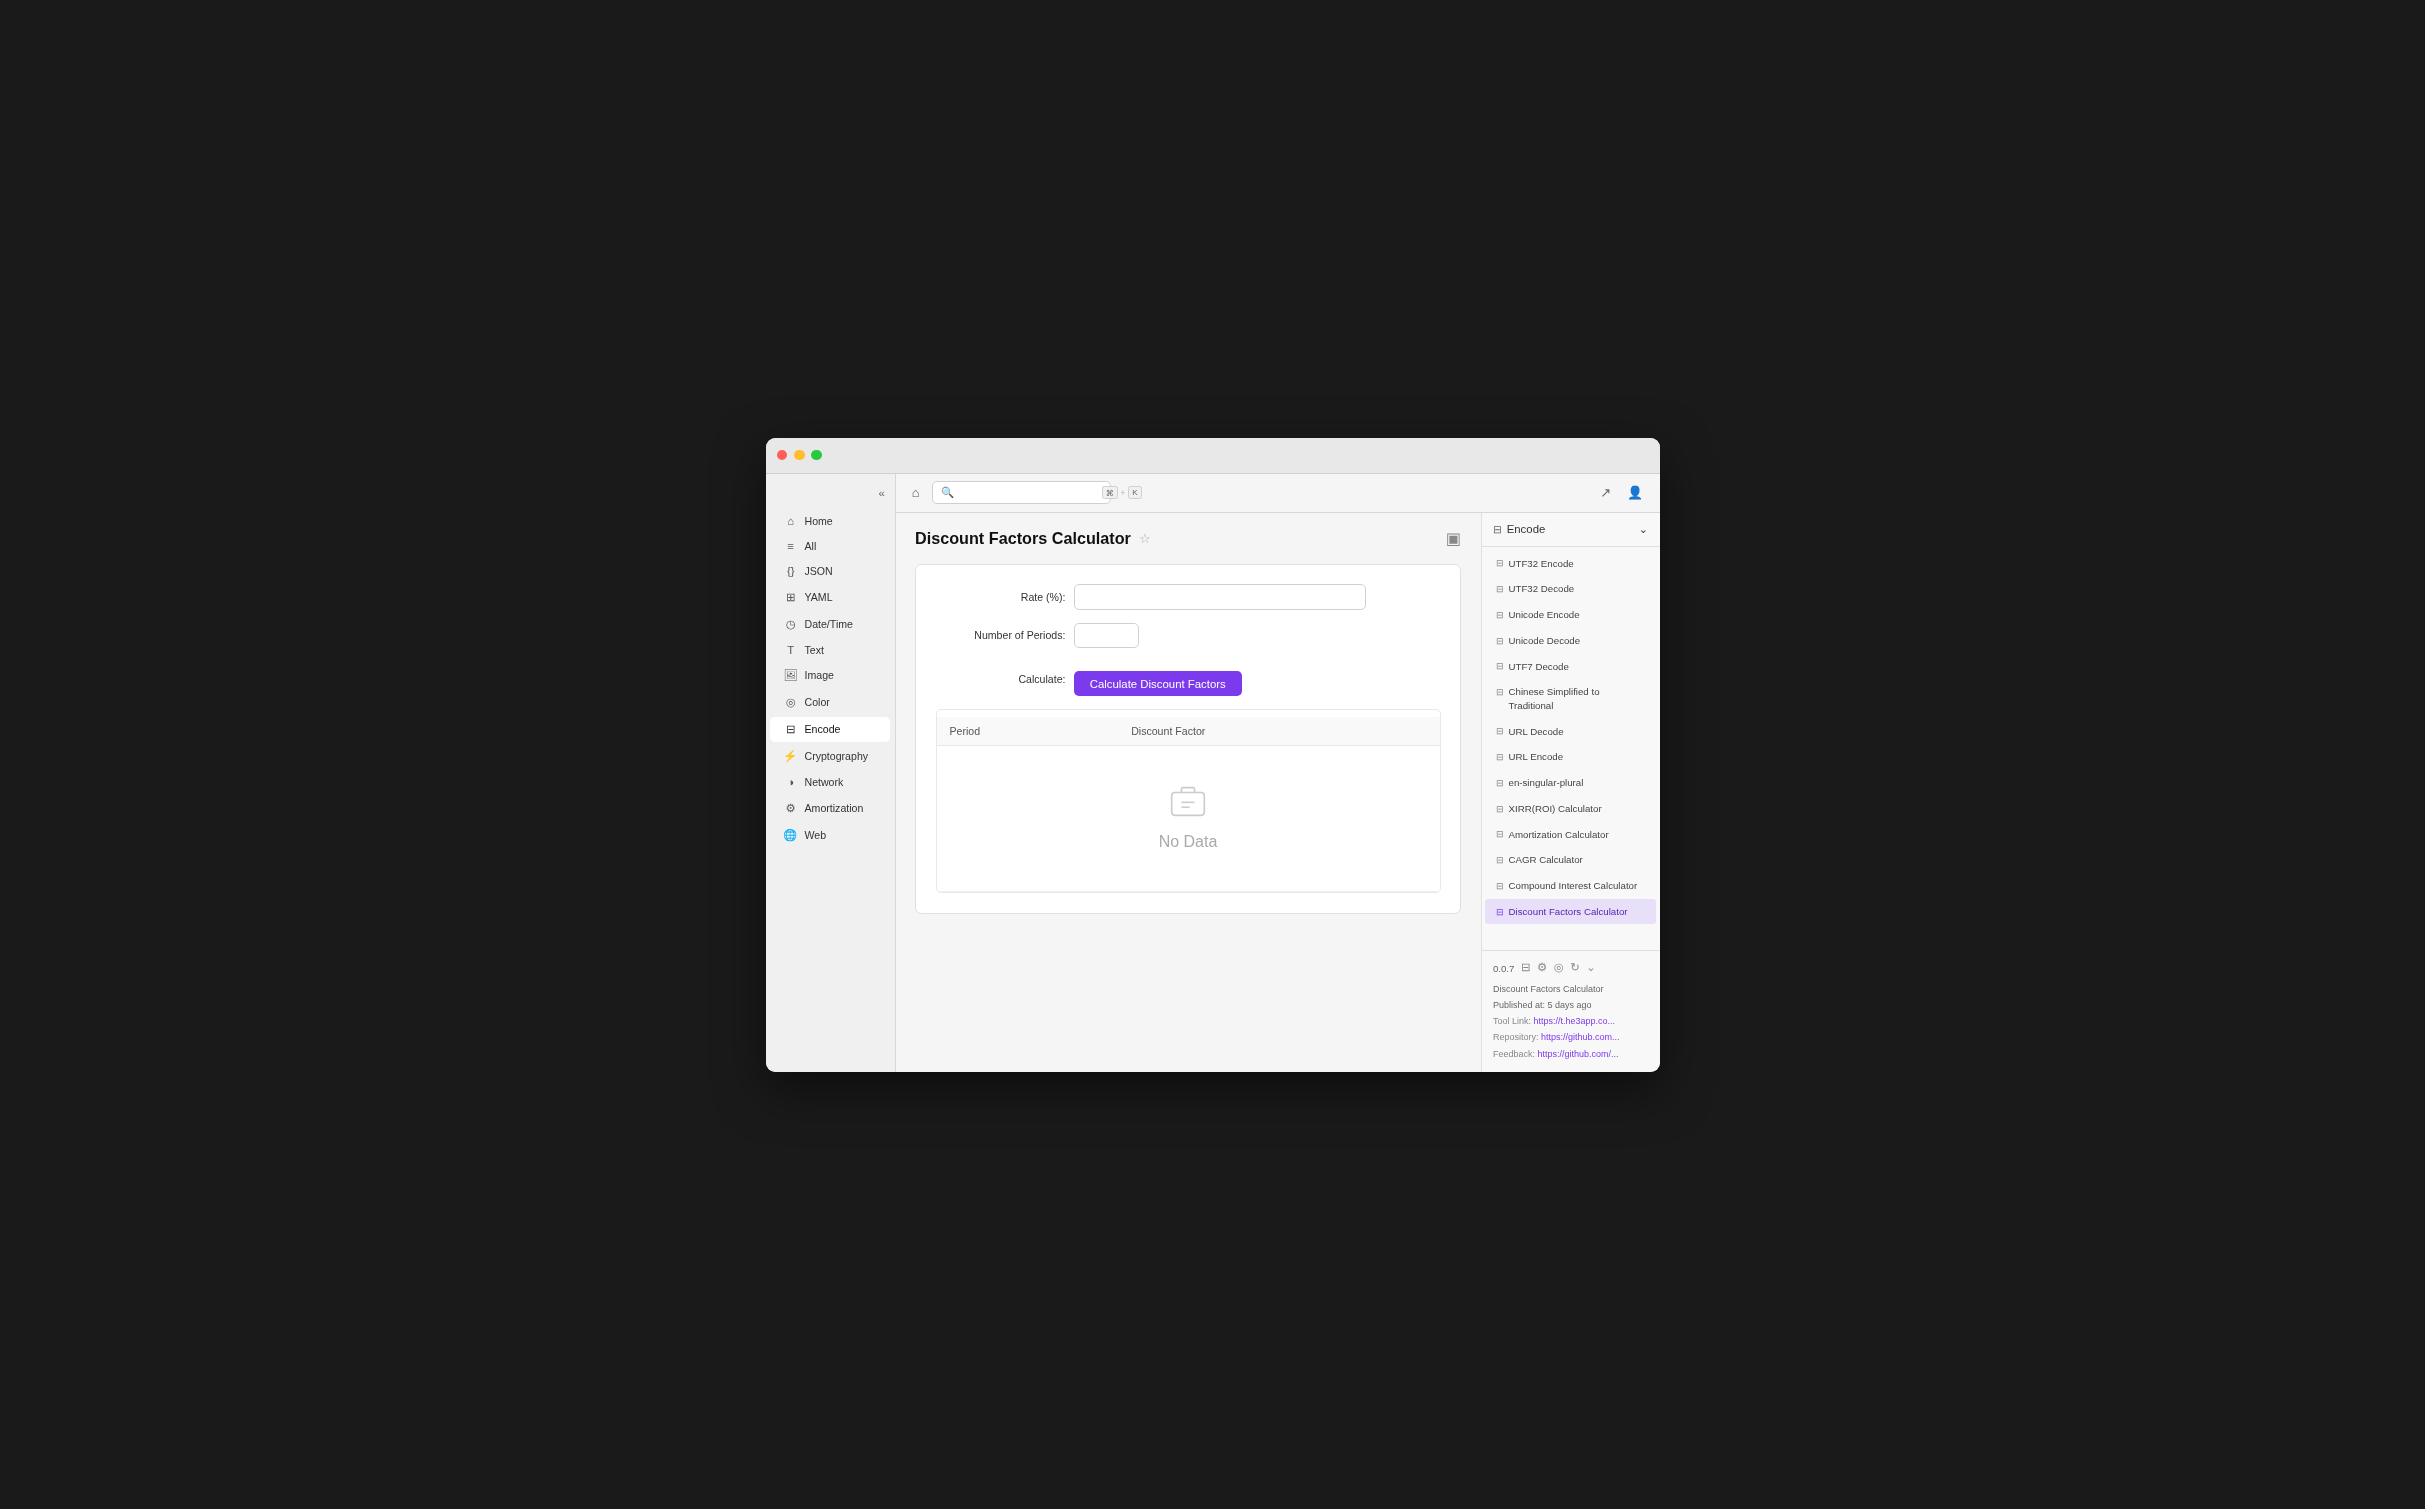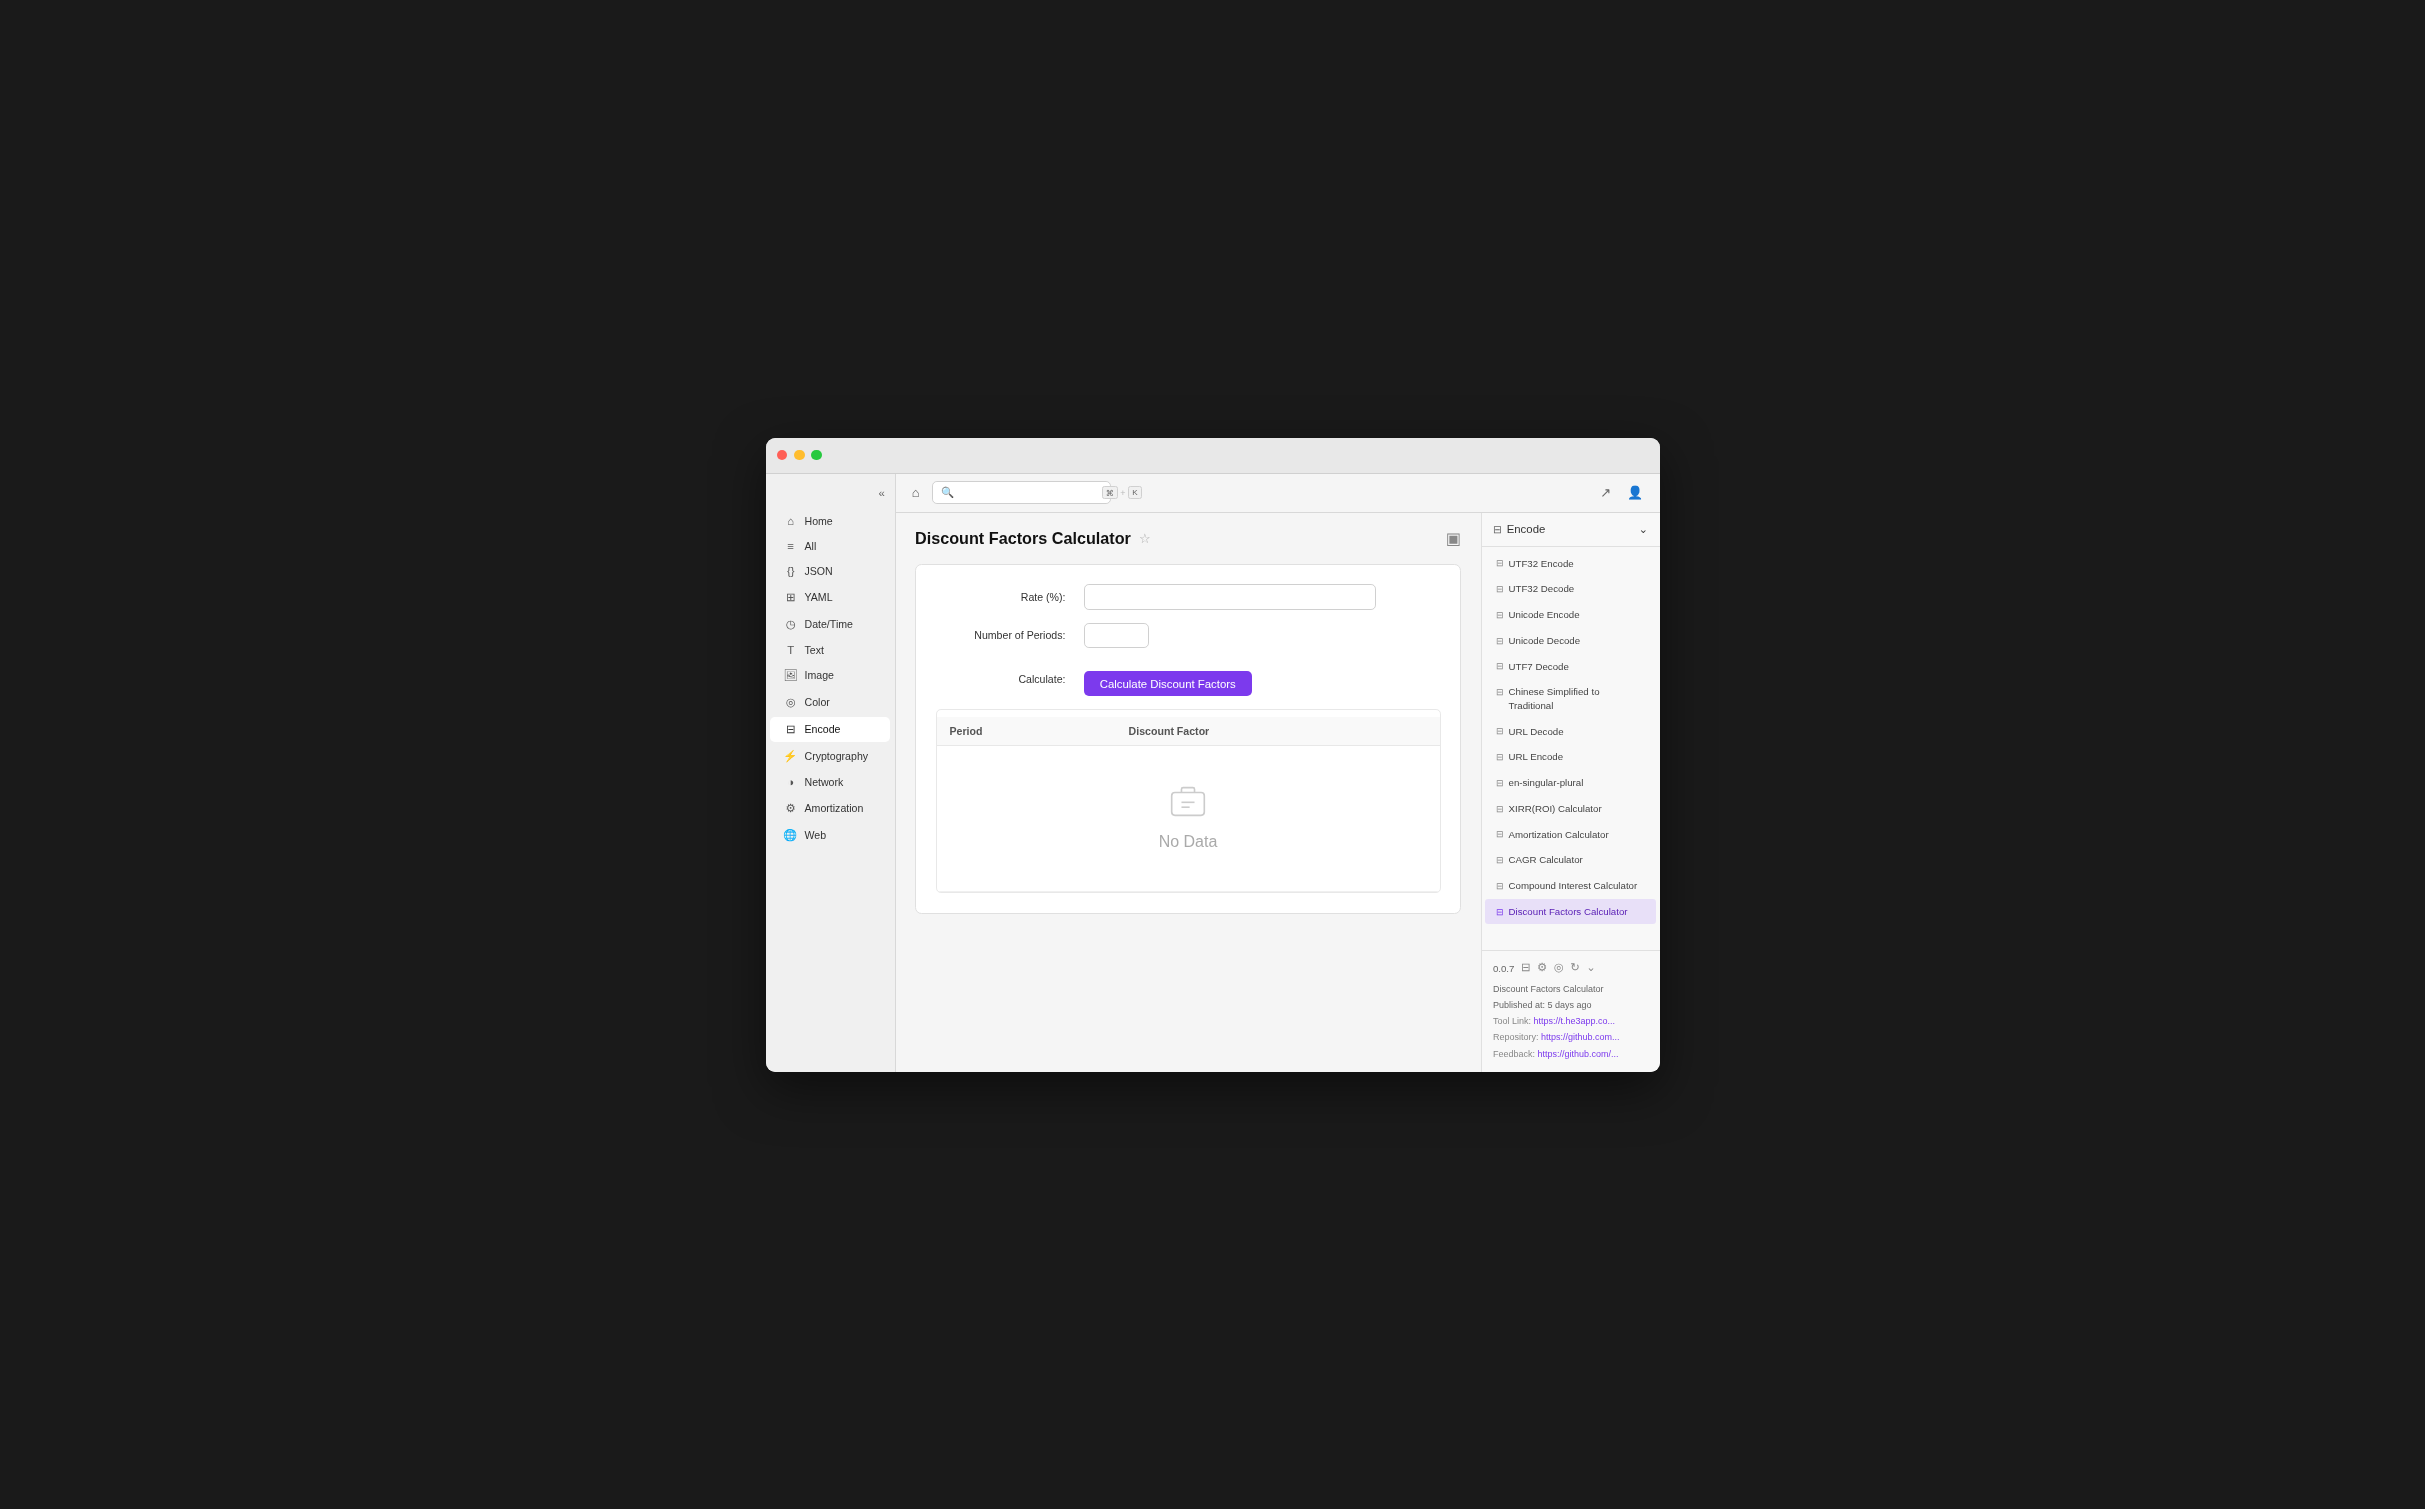--- a/index.html
+++ b/index.html
@@ -195,21 +195,21 @@
       background: #ffffff;
       border-radius: 6.5px;
       border: 0.8px solid #e0e0e0;
       padding: 19.5px;
       margin-bottom: 13px;
     }
     .form-row {
       display: flex;
       align-items: center;
       margin-bottom: 13px;
-      gap: 18px;
+      gap: 8px;
     }
     .form-label {
       font-size: 10.6px;
       color: #333;
       text-align: right;
       min-width: 130px;
     }
     .form-input {
       border: 0.8px solid #d0d0d0;
       border-radius: 4.9px;
@@ -236,21 +236,21 @@
     }
     .results-table {
       width: 100%;
       border-collapse: collapse;
       margin-top: 6.5px;
     }
     .results-table th {
       text-align: left;
       padding: 8.1px 13px;
       font-size: 10.6px;
-      font-weight: 700;
+      font-weight: 400;
       color: #555;
       background: #f9f9f9;
       border-bottom: 0.8px solid #e8e8e8;
     }
     .results-table td {
       padding: 8.1px 13px;
       font-size: 10.6px;
       color: #333;
       border-bottom: 0.8px solid #f0f0f0;
     }

